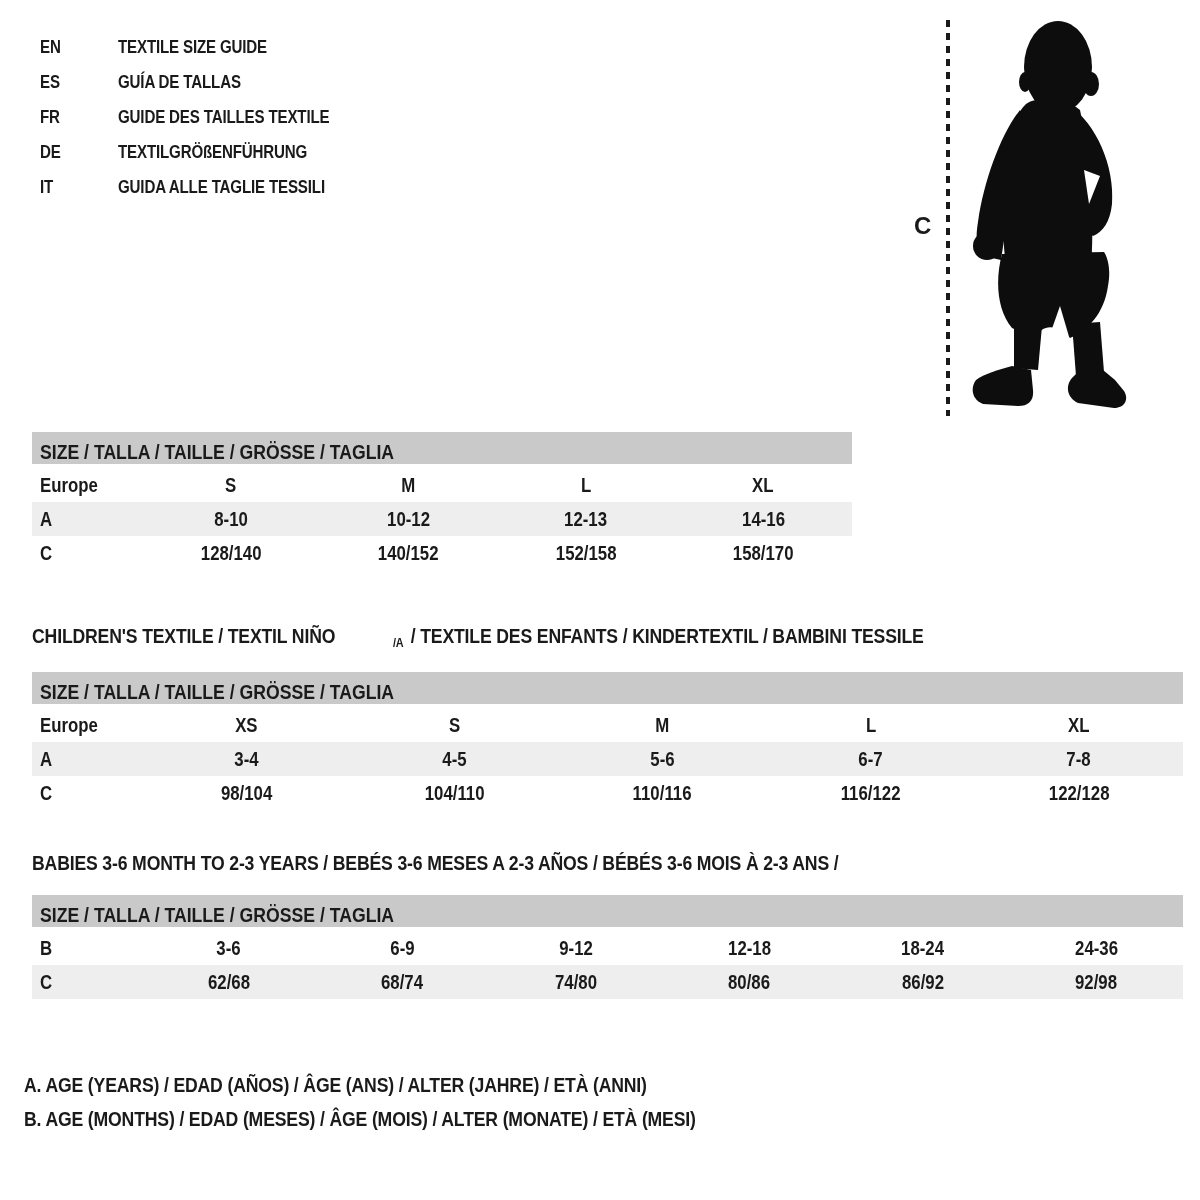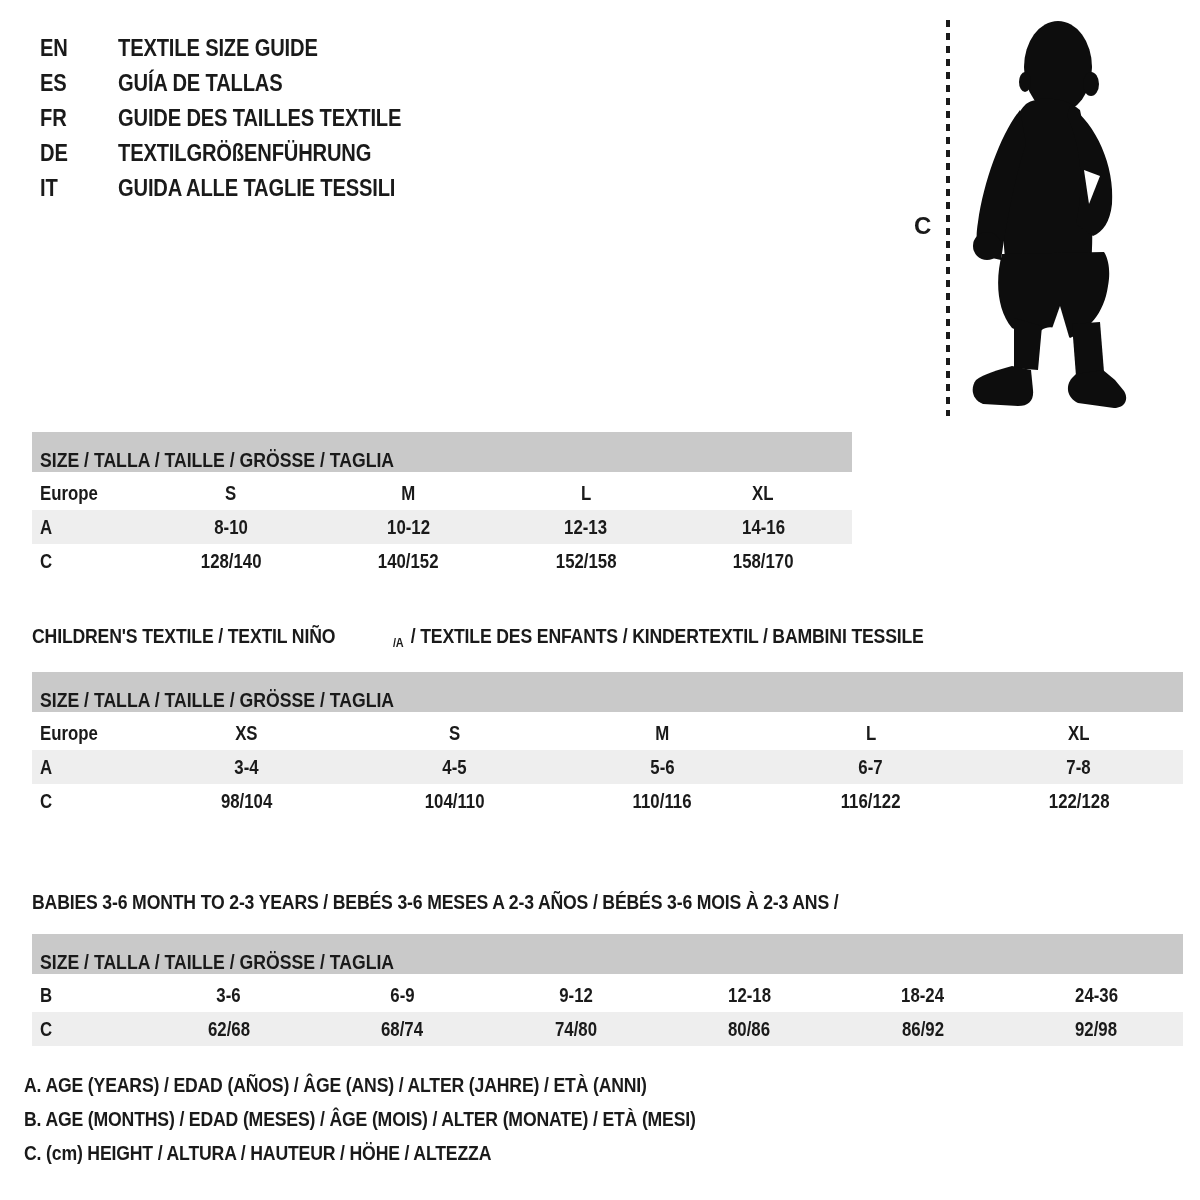--- a/index.html
+++ b/index.html
@@ -12,41 +12,41 @@
     background:var(--bg,#fff);color:var(--text,#1a1a1a);
     font-family:"Liberation Sans","DejaVu Sans",sans-serif;
   }
   
   .cond{display:inline-block;transform:scaleX(.84);transform-origin:center center;white-space:pre;}
   .cond.left{transform-origin:left center;}
   .sub{font-size:13px;position:relative;top:4px;}
 
   
   .langs{position:absolute;left:40px;top:30px;}
-  .lang-row{display:flex;line-height:35px;font-weight:bold;font-size:24px;letter-spacing:-.2px;}
+  .lang-row{display:flex;line-height:35px;font-weight:bold;font-size:18px;letter-spacing:-.2px;}
   .lang-row .code{width:78px;}
 
   
   .dash{position:absolute;left:946px;top:20px;width:4px;height:396px;
         background:repeating-linear-gradient(to bottom,var(--text,#141414) 0 7px,transparent 7px 13px);}
   .c-label{position:absolute;left:914px;top:212px;font-size:24px;font-weight:bold;}
   svg.baby{position:absolute;left:968px;top:18px;}
 
   
   .size-section{position:absolute;left:32px;}
   .sec-0{top:432px;width:820px;}
   .sec-1{top:619px;width:1151px;}
-  .sec-2{top:885px;width:1151px;}
+  .sec-2{top:846px;width:1151px;}
   .size-section .title{font-size:21px;font-weight:bold;line-height:33px;margin-bottom:17px;white-space:nowrap;letter-spacing:-.2px;}
   .sec-2 .title{margin-bottom:16px;}
 
   table.size-table{border-collapse:separate;border-spacing:0;table-layout:fixed;width:100%;
                    font-size:20px;font-weight:bold;color:var(--text,#1a1a1a);}
   col.labelcol{width:110px;}
-  tr.size-head td{background:var(--bar,#c9c9c9);height:28px;padding:16px 0 0 8px;border-bottom:4px solid var(--bg,#fff);}
+  tr.size-head td{background:var(--bar,#c9c9c9);height:28px;padding:8px 0 0 8px;border-bottom:4px solid var(--bg,#fff);}
   tr.size-head .cond{font-size:21px;}
   tr.data-row td{height:34px;text-align:center;vertical-align:middle;padding:0;}
   tr.data-row td.rlabel{text-align:left;padding-left:8px;}
   tr.shaded td{background:var(--stripe,#eee);}
 
   
   .legend{position:absolute;left:24px;top:1068px;}
   .legend-line{font-size:21px;font-weight:bold;line-height:34px;white-space:nowrap;letter-spacing:-.2px;}
 </style>
 </head>
@@ -221,15 +221,14 @@
               <td><span class="cond">92/98</span></td>
             </tr>
           </tbody>
         </table>
       </section>
     </div>
 
   <div class="legend" id="legend">
       <div class="legend-line"><span class="cond left">A. AGE (YEARS) / EDAD (AÑOS) / ÂGE (ANS) / ALTER (JAHRE) / ETÀ (ANNI)</span></div>
       <div class="legend-line"><span class="cond left">B. AGE (MONTHS) / EDAD (MESES) / ÂGE (MOIS) / ALTER (MONATE) / ETÀ (MESI)</span></div>
-      <div class="legend-line"><span class="cond left">C. (cm) HEIGHT / ALTURA / HAUTEUR / HÖHE / ALTEZZA</span></div>
     </div>
 </div>
 
 </body></html>

